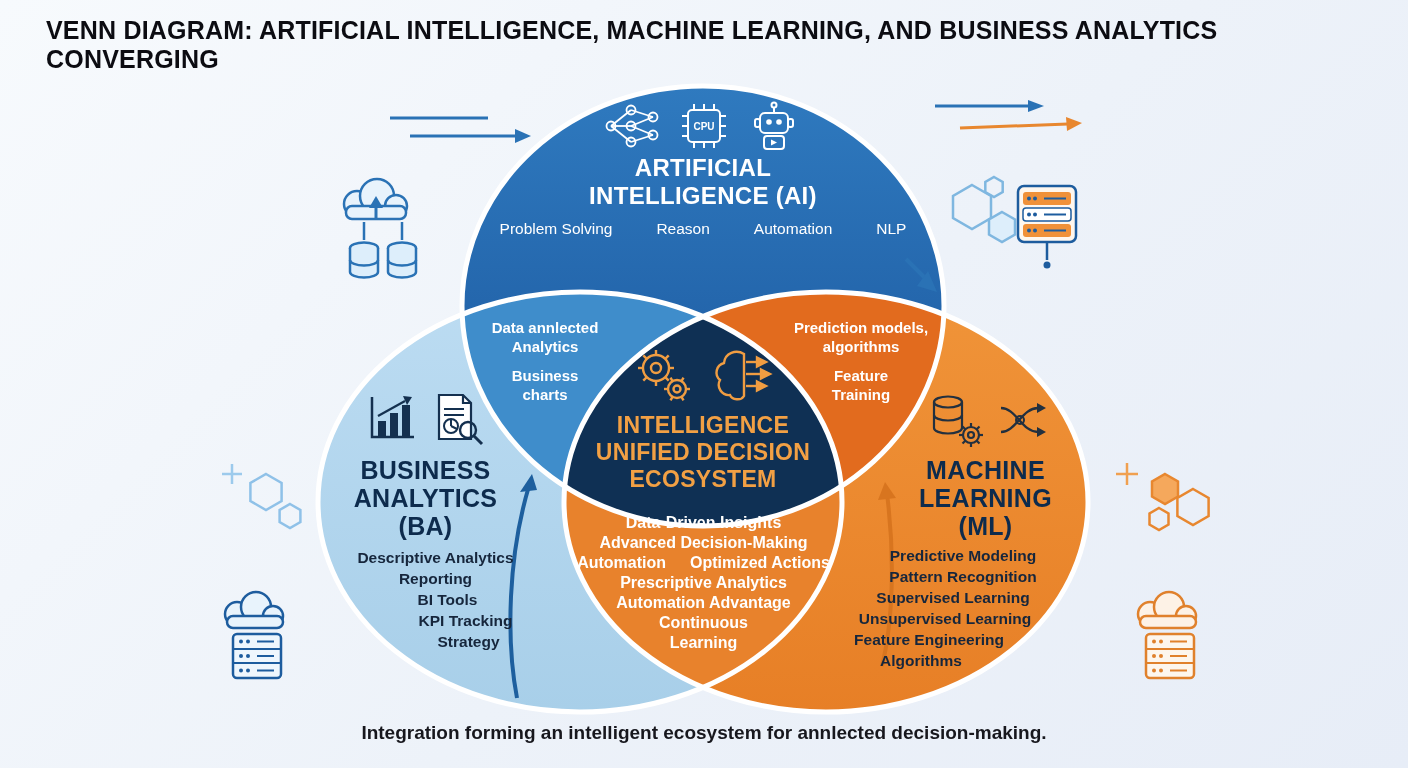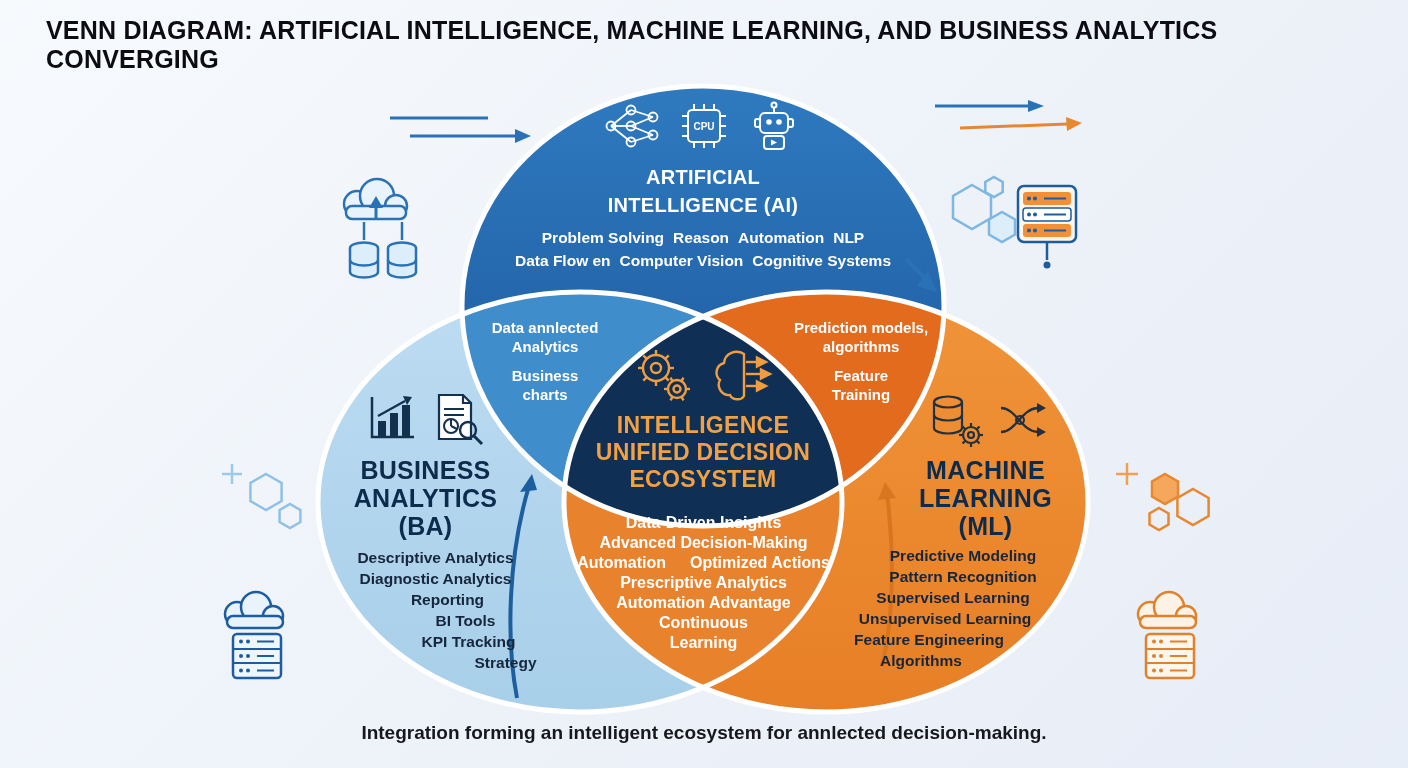--- a/index.html
+++ b/index.html
@@ -5,22 +5,22 @@
   html,body{margin:0;padding:0;}
   body{width:1408px;height:768px;overflow:hidden;font-family:"Liberation Sans",sans-serif;}
   #canvas{position:relative;width:1408px;height:768px;background:linear-gradient(135deg,#f7fafd 0%,#edf2f9 55%,#e7edf7 100%);}
   #page-title{position:absolute;left:46px;top:16px;width:1330px;margin:0;font-size:25px;font-weight:800;letter-spacing:0.2px;color:#0c0c12;}
   #venn{position:absolute;left:0;top:0;width:1408px;height:768px;}
   .deco{position:absolute;}
   .abs{position:absolute;text-align:center;}
   
   #ai-block{left:463px;top:100px;width:480px;color:#fff;}
   .icons-row{display:flex;justify-content:center;align-items:center;gap:18px;}
-  .big-title{font-size:20px;font-weight:800;line-height:28px;margin-top:11px;letter-spacing:0.3px;}
-  .ai-items{display:flex;justify-content:center;gap:9px;font-size:15.5px;font-weight:700;}
+  .big-title{font-size:24px;font-weight:800;line-height:28px;margin-top:2px;letter-spacing:0.3px;}
+  .ai-items{display:flex;justify-content:center;gap:44px;font-size:15.5px;font-weight:400;}
   .ai-items.r1{margin-top:10px;}
   .ai-items.r2{margin-top:5px;}
   
   .lens{color:#fff;font-size:15px;font-weight:600;line-height:19px;}
   #aiba-block{left:452px;top:318px;width:186px;}
   #aiml-block{left:768px;top:318px;width:186px;}
   .lens .gap{margin-top:10px;}
   
   #center-block{left:571px;top:344px;width:264px;}
   #center-block .ctitle{margin-top:8px;font-size:23px;font-weight:800;line-height:27px;letter-spacing:0.3px;color:var(--center_text,#f2a044);}
@@ -286,25 +286,20 @@
     <div class="big-title">
       <div>ARTIFICIAL</div>
       <div>INTELLIGENCE (AI)</div>
     </div>
     <div class="ai-items r1">
       <span>Problem Solving</span>
       <span>Reason</span>
       <span>Automation</span>
       <span>NLP</span>
     </div>
-    <div class="ai-items r2">
-      <span>Data Flow en</span>
-      <span>Computer Vision</span>
-      <span>Cognitive Systems</span>
-    </div>
   </div>
 
   <div id="aiba-block" class="abs lens">
     <div>Data annlected</div>
     <div>Analytics</div>
     <div class="gap">Business</div>
     <div>charts</div>
   </div>
 
   <div id="aiml-block" class="abs lens">
@@ -391,21 +386,20 @@
       <line x1="43" y1="44" x2="51" y2="52" stroke="#14304f" stroke-width="3"></line>
     </svg>
   </div>
   <div id="ba-title" class="abs circle-title">
     <div>BUSINESS</div>
     <div>ANALYTICS</div>
     <div>(BA)</div>
   </div>
   <div id="ba-items" class="abs vlist">
     <div class="vitem">Descriptive Analytics</div>
-    <div class="vitem">Diagnostic Analytics</div>
     <div class="vitem">Reporting</div>
     <div class="vitem">BI Tools</div>
     <div class="vitem">KPI Tracking</div>
     <div class="vitem">Strategy</div>
   </div>
 
   <div id="ml-icons" class="abs icons-row" style="gap:12px;">
     <svg width="56" height="56" viewBox="0 0 56 56">
       <g stroke="#22303f" stroke-width="2.2" fill="none">
         <ellipse cx="20" cy="10" rx="14" ry="5.5"></ellipse>

